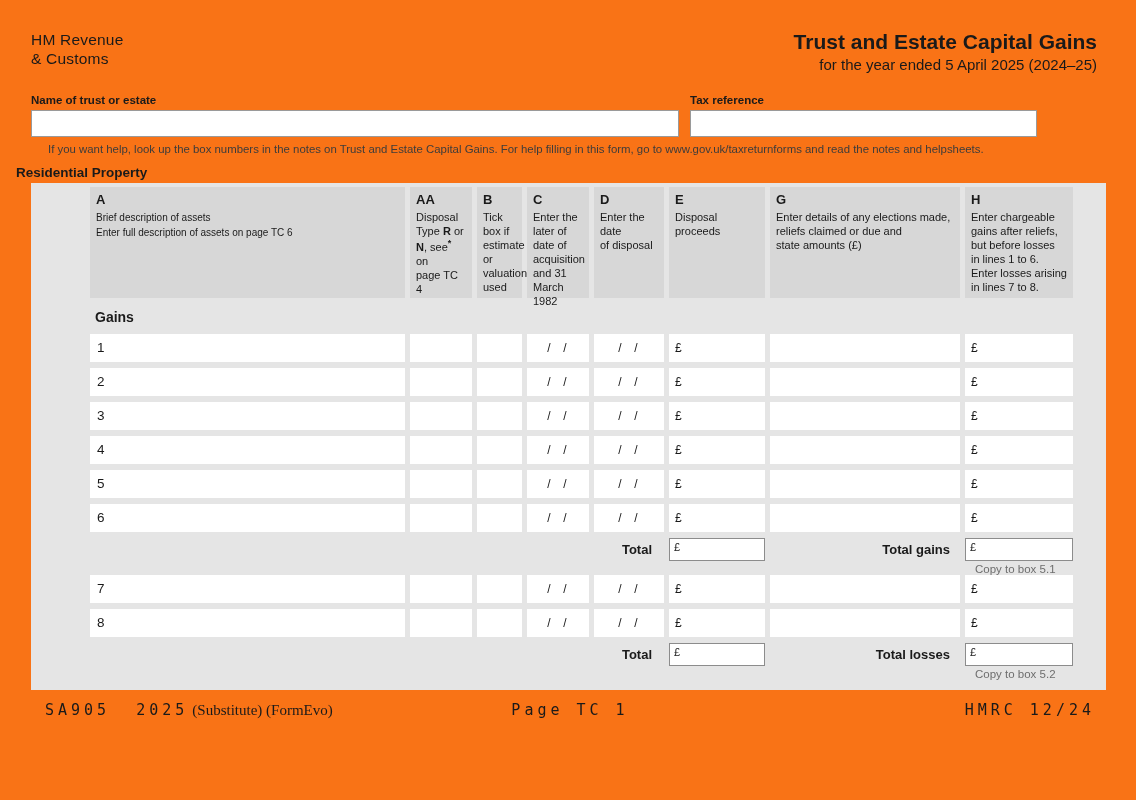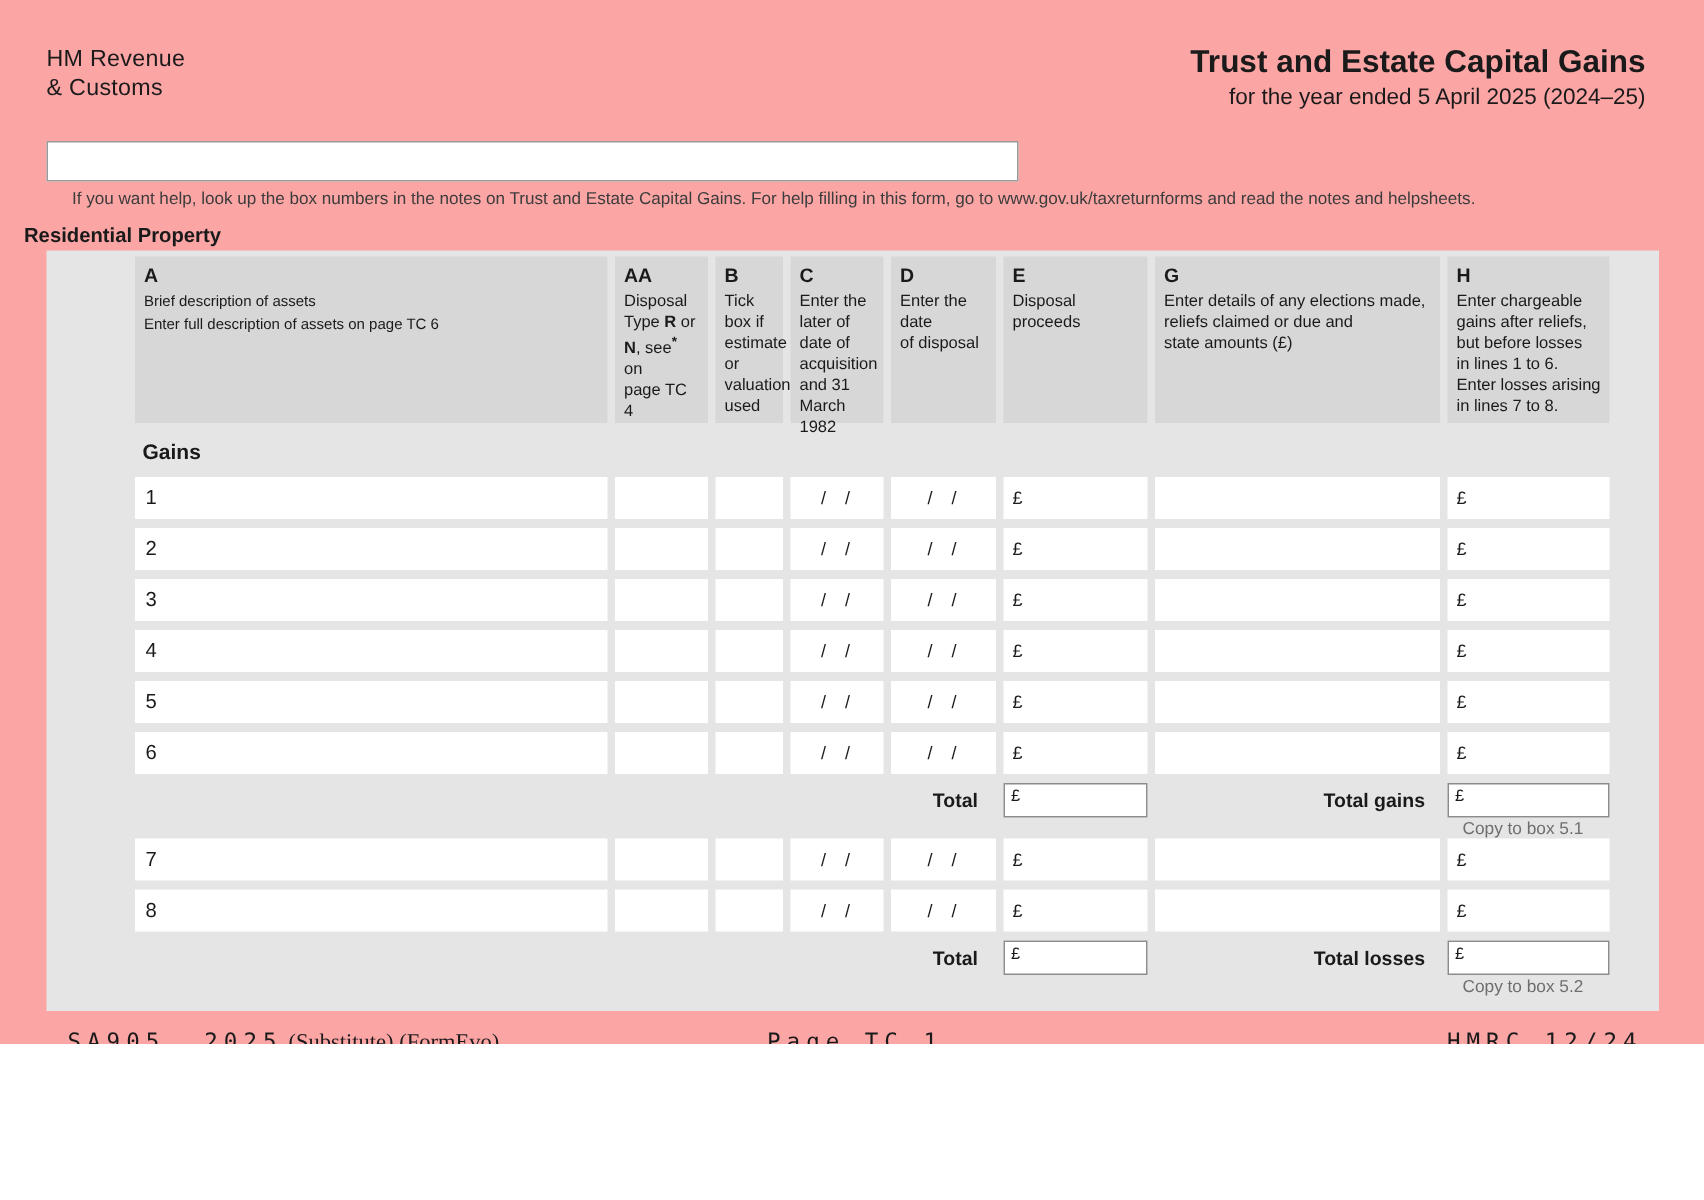--- a/index.html
+++ b/index.html
@@ -5,21 +5,21 @@
   :root{
     --table-bg:#e5e5e5;
     --head-bg:#d7d7d7;
     --ink:#1a1a1a;
     --muted:#3c3c3c;
     --copy:#6e6e6e;
     --box-border:#8c8c8c;
   }
   *{box-sizing:border-box;margin:0;padding:0;}
   body{background:#fff;font-family:"Liberation Sans",sans-serif;color:var(--ink);}
-  .page{position:relative;width:1136px;height:696px;background:#fca5a5;overflow:hidden;}
+  .page{position:relative;width:1136px;height:800px;background:#f97316;overflow:hidden;}
 
   
   .masthead{display:flex;justify-content:space-between;align-items:flex-start;margin:30px 39px 0 31px;}
   .logo{font-size:15.5px;line-height:1.25;letter-spacing:.2px;white-space:pre-line;}
   .title-block{text-align:right;}
   .form-title{font-size:21px;font-weight:bold;line-height:1.1;}
   .form-subtitle{font-size:15px;margin-top:3px;}
 
   
   .fields-row{display:flex;margin:21px 31px 0 31px;}
@@ -78,20 +78,25 @@
     <div class="logo">HM Revenue
 &amp; Customs</div>
     <div class="title-block">
       <div class="form-title">Trust and Estate Capital Gains</div>
       <div class="form-subtitle">for the year ended 5 April 2025 (2024–25)</div>
     </div>
   </div>
 
   <div class="fields-row">
     <div class="field field-name">
+      <label>Name of trust or estate</label>
+      <input type="text" value="" style="">
+    </div>
+    <div class="field field-tax">
+      <label>Tax reference</label>
       <input type="text" value="" style="">
     </div>
   </div>
 
   <div class="help-text">If you want help, look up the box numbers in the notes on Trust and Estate Capital Gains. For help filling in this form, go to www.gov.uk/taxreturnforms and read the notes and helpsheets.</div>
 
   <h2 class="section-title">Residential Property</h2>
 
   <div class="rtable">
 

